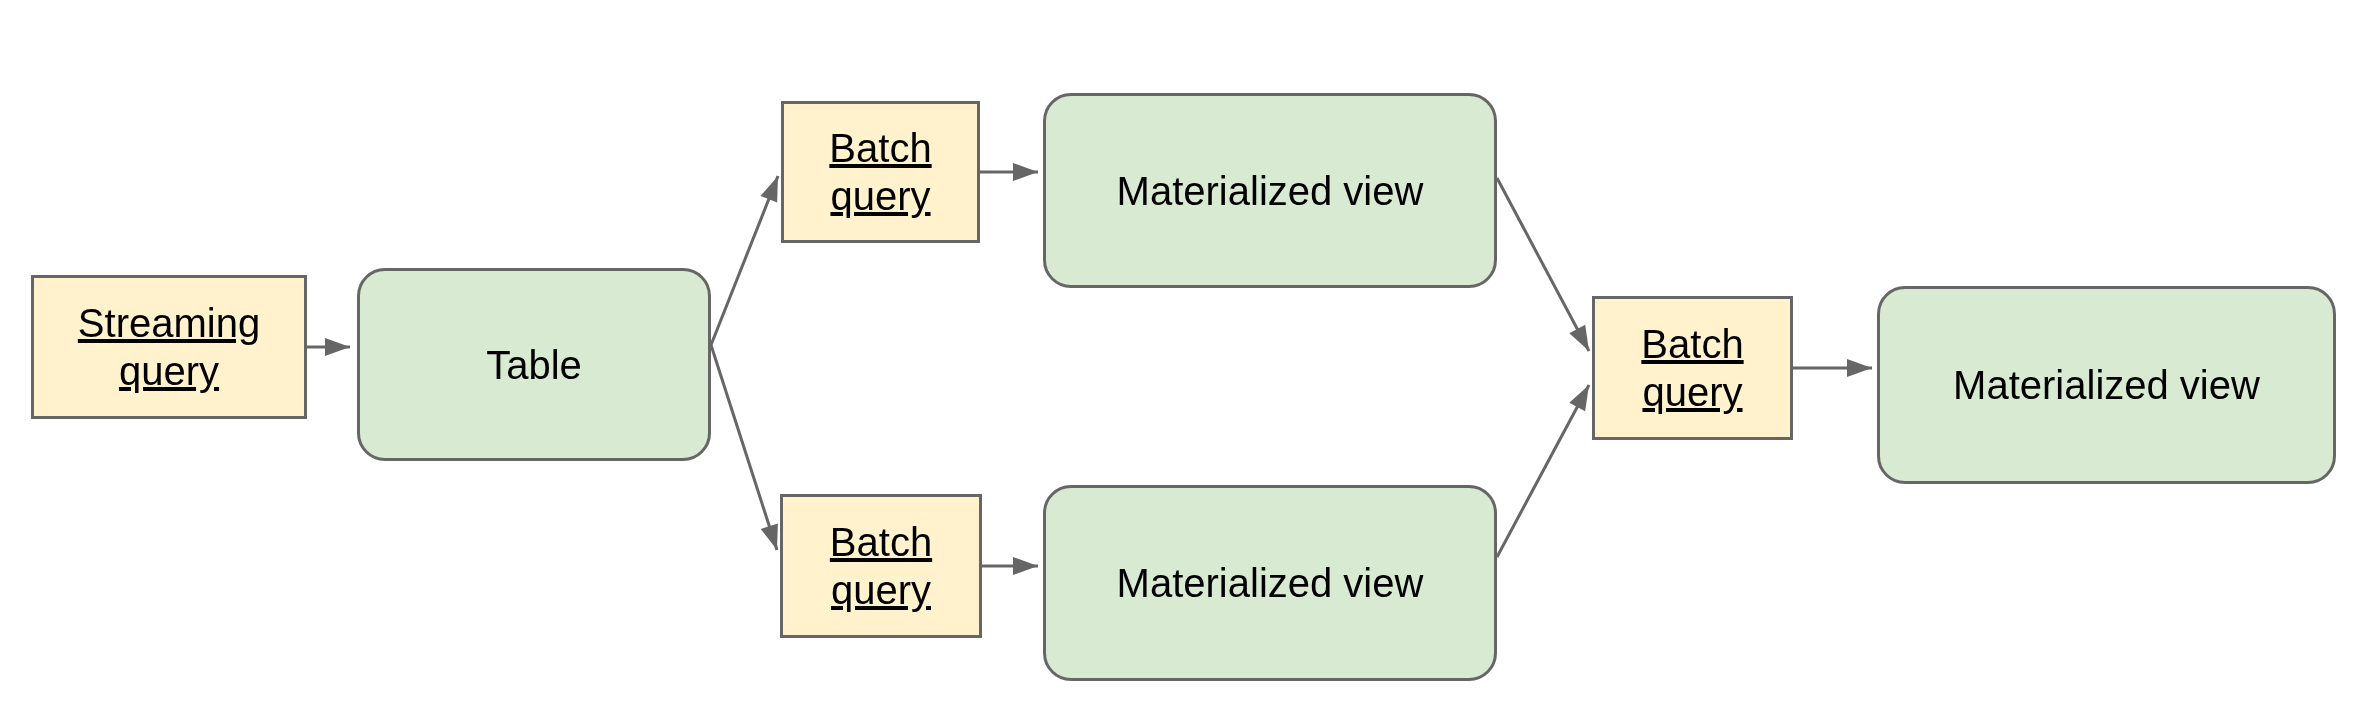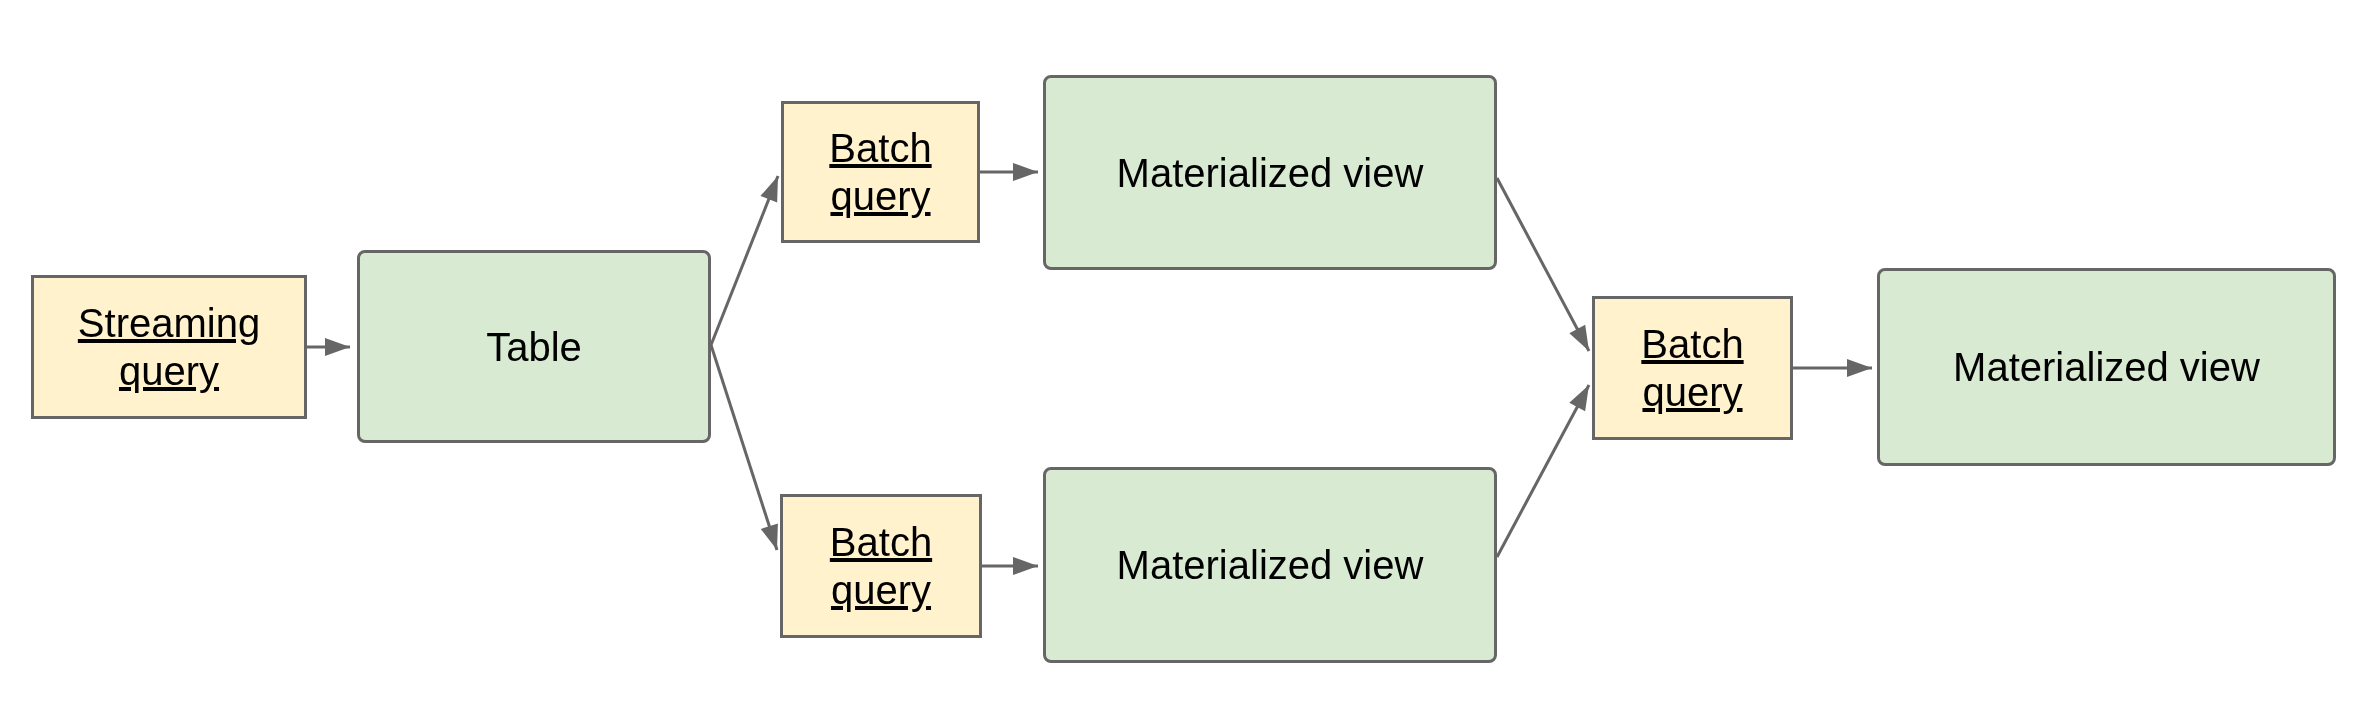--- a/index.html
+++ b/index.html
@@ -39,22 +39,23 @@
     line-height: 1.2;
     color: var(--text, #000000);
   }
   .node.query {
     background: var(--query-fill, #FFF2CC);
     padding: 0 16px;
     text-decoration: underline;
   }
   .node.view {
     background: var(--view-fill, #D9EAD3);
-    border-radius: 8px;
+    border-radius: 28px;
     padding: 0 24px;
+    margin-top: 18px;
   }
 </style>
 </head>
 <body>
 
 <div class="canvas">
 
   <svg class="connector-layer" viewBox="0 0 2370 720" xmlns="http://www.w3.org/2000/svg">
     <defs>
       <marker id="arrow" markerUnits="userSpaceOnUse" markerWidth="28" markerHeight="22" refX="26" refY="10" orient="auto">

